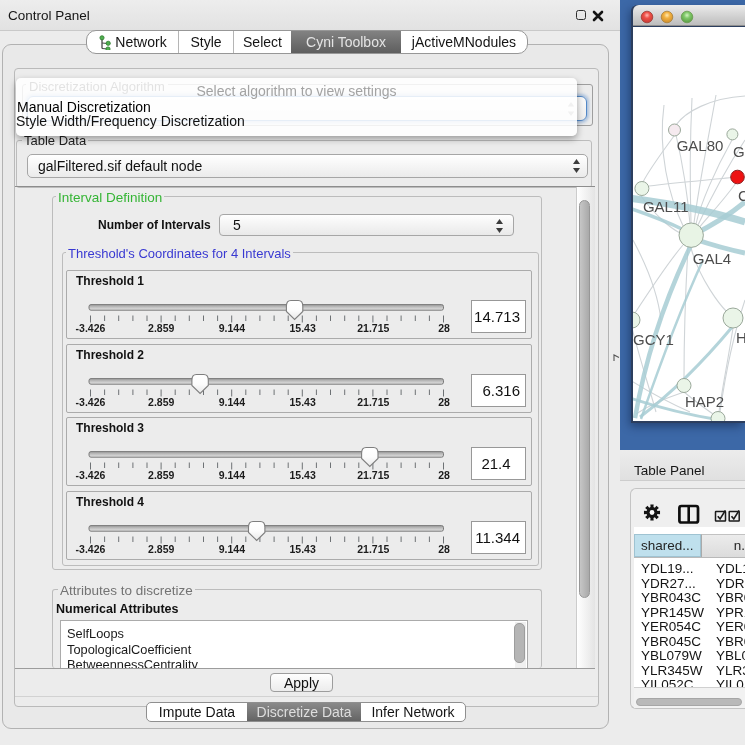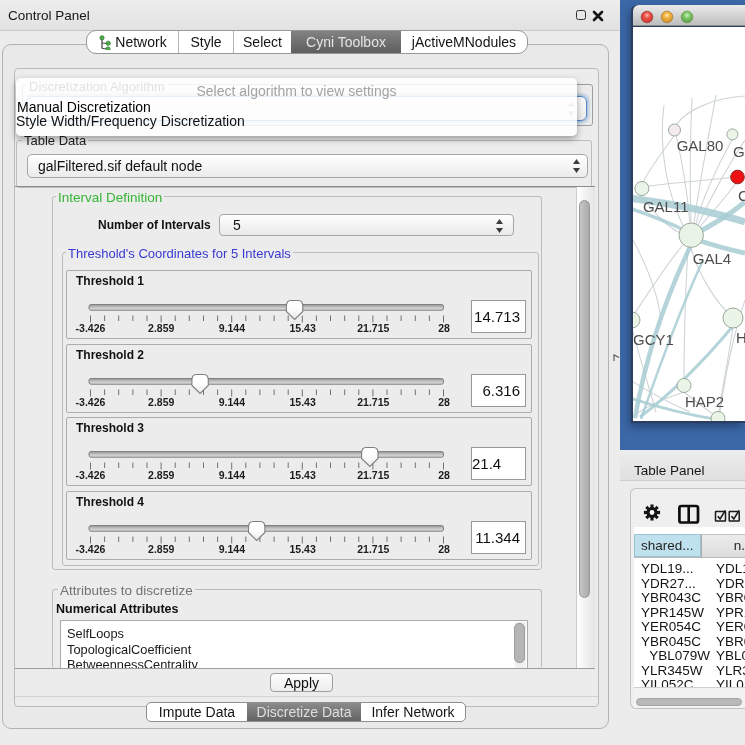--- a/index.html
+++ b/index.html
@@ -57,21 +57,21 @@
 <div class="abs" style="left:579px;top:200px;width:11px;height:398px;background:linear-gradient(90deg,#c6c6c6,#a9a9a9);border:1px solid #979797;border-radius:6px"></div>
 <div class="abs" style="left:52px;top:196px;width:490px;height:374px;border:1px solid #bcbcbc;border-radius:3px"></div>
 <div class="abs" style="left:56px;top:190px;font-size:13.5px;color:#35b535;background:#ececec;padding:0 2px">Interval Definition</div>
 <div class="abs" style="left:98px;top:218px;font-size:12px;font-weight:bold;color:#111">Number of Intervals</div>
 <div class="abs" style="left:219px;top:214px;width:295px;height:22px;background:linear-gradient(#fefefe,#e9e9e9);border:1px solid #a6a6a6;border-radius:4px;font-size:14px;color:#111;line-height:21px;padding-left:13px">5
 <svg style="position:absolute;right:8px;top:3px" width="11" height="16">
       <path d="M5.5 1 L9 6 L2 6 Z" fill="#3c3c3c"></path>
       <path d="M5.5 15 L9 10 L2 10 Z" fill="#3c3c3c"></path>
     </svg></div>
 <div class="abs" style="left:62px;top:252px;width:477px;height:314px;border:1px solid #bcbcbc;border-radius:3px"></div>
-<div class="abs" style="left:66px;top:246px;font-size:13px;color:#3939d2;background:#ececec;padding:0 2px">Threshold's Coordinates for 5 Intervals</div>
+<div class="abs" style="left:66px;top:246px;font-size:13px;color:#3939d2;background:#ececec;padding:0 2px">Threshold's Coordinates for 4 Intervals</div>
 <svg width="0" height="0" style="position:absolute">
     <defs>
 <linearGradient id="thumbg" x1="0" y1="0" x2="0" y2="1">
         <stop offset="0" stop-color="#ffffff"></stop>
         <stop offset="0.5" stop-color="#fcfcfc"></stop>
         <stop offset="1" stop-color="#e8e8e8"></stop>
       </linearGradient>
 <linearGradient id="railg" x1="0" y1="0" x2="0" y2="1">
         <stop offset="0" stop-color="#9c9c9c"></stop>
         <stop offset="0.55" stop-color="#c6c6c6"></stop>
@@ -188,21 +188,21 @@
     <line x1="363.4" y1="19.5" x2="363.4" y2="25" stroke="#6e7275" stroke-width="1"></line>
     <line x1="377.5" y1="19.5" x2="377.5" y2="26.5" stroke="#6e7275" stroke-width="1"></line>
     <text x="24.5" y="36.2" font-size="10.5" font-weight="bold" fill="#1c1c1c" text-anchor="middle">-3.426</text>
     <text x="95.2" y="36.2" font-size="10.5" font-weight="bold" fill="#1c1c1c" text-anchor="middle">2.859</text>
     <text x="165.9" y="36.2" font-size="10.5" font-weight="bold" fill="#1c1c1c" text-anchor="middle">9.144</text>
     <text x="236.6" y="36.2" font-size="10.5" font-weight="bold" fill="#1c1c1c" text-anchor="middle">15.43</text>
     <text x="307.3" y="36.2" font-size="10.5" font-weight="bold" fill="#1c1c1c" text-anchor="middle">21.715</text>
     <text x="378.0" y="36.2" font-size="10.5" font-weight="bold" fill="#1c1c1c" text-anchor="middle">28</text>
     <path d="M 295.6 10.2 Q 295.6 4.5 300.1 4.5 L 307.5 4.5 Q 312.0 4.5 312.0 10.2 L 312.0 15.5 L 303.8 23.5 L 295.6 15.5 Z" fill="url(#thumbg)" stroke="#7e7e7e" stroke-width="1.1"></path>
   </svg>
-<div style="position:absolute;left:471px;top:447px;width:55px;height:33px;background:#fff;border:1px solid #989898;box-sizing:border-box;font-size:15px;color:#111;text-align:left;line-height:31px;padding-right:5px">21.4</div>
+<div style="position:absolute;left:471px;top:447px;width:55px;height:33px;background:#fff;border:1px solid #989898;box-sizing:border-box;font-size:15px;color:#111;text-align:center;line-height:31px;padding-right:5px">21.4</div>
 <div style="position:absolute;left:66px;top:490.5px;width:466px;height:69px;border:1px solid #ababab;border-radius:2px;box-sizing:border-box"></div>
 <div style="position:absolute;left:76px;top:494.5px;font-size:12px;font-weight:bold;color:#111">Threshold 4</div>
 <svg style="position:absolute;left:66px;top:516.5px" width="467" height="42">
     <rect x="23" y="8.6" width="354.5" height="5.6" rx="2" fill="url(#railg)" stroke="#7a7a7a" stroke-width="1"></rect>
     <line x1="24.5" y1="19.5" x2="24.5" y2="26.5" stroke="#6e7275" stroke-width="1"></line>
     <line x1="38.6" y1="19.5" x2="38.6" y2="25" stroke="#6e7275" stroke-width="1"></line>
     <line x1="52.7" y1="19.5" x2="52.7" y2="25" stroke="#6e7275" stroke-width="1"></line>
     <line x1="66.9" y1="19.5" x2="66.9" y2="25" stroke="#6e7275" stroke-width="1"></line>
     <line x1="81.0" y1="19.5" x2="81.0" y2="25" stroke="#6e7275" stroke-width="1"></line>
     <line x1="95.1" y1="19.5" x2="95.1" y2="26.5" stroke="#6e7275" stroke-width="1"></line>
@@ -359,20 +359,20 @@
     <div style="position:absolute;left:0;top:17.8px;width:76px;text-align:left;padding-left:7px;box-sizing:border-box;font-size:13.5px;color:#141414">YDR27...</div>
     <div style="position:absolute;left:82px;top:17.8px;width:29px;overflow:hidden;font-size:13.5px;color:#141414">YDR2</div>
     <div style="position:absolute;left:0;top:32.3px;width:76px;text-align:left;padding-left:7px;box-sizing:border-box;font-size:13.5px;color:#141414">YBR043C</div>
     <div style="position:absolute;left:82px;top:32.3px;width:29px;overflow:hidden;font-size:13.5px;color:#141414">YBR0</div>
     <div style="position:absolute;left:0;top:46.8px;width:76px;text-align:left;padding-left:7px;box-sizing:border-box;font-size:13.5px;color:#141414">YPR145W</div>
     <div style="position:absolute;left:82px;top:46.8px;width:29px;overflow:hidden;font-size:13.5px;color:#141414">YPR1</div>
     <div style="position:absolute;left:0;top:61.3px;width:76px;text-align:left;padding-left:7px;box-sizing:border-box;font-size:13.5px;color:#141414">YER054C</div>
     <div style="position:absolute;left:82px;top:61.3px;width:29px;overflow:hidden;font-size:13.5px;color:#141414">YER0</div>
     <div style="position:absolute;left:0;top:75.8px;width:76px;text-align:left;padding-left:7px;box-sizing:border-box;font-size:13.5px;color:#141414">YBR045C</div>
     <div style="position:absolute;left:82px;top:75.8px;width:29px;overflow:hidden;font-size:13.5px;color:#141414">YBR0</div>
-    <div style="position:absolute;left:0;top:90.3px;width:76px;text-align:right;padding-left:7px;box-sizing:border-box;font-size:13.5px;color:#141414">YBL079W</div>
+    <div style="position:absolute;left:0;top:90.3px;width:76px;text-align:left;padding-left:7px;box-sizing:border-box;font-size:13.5px;color:#141414">YBL079W</div>
     <div style="position:absolute;left:82px;top:90.3px;width:29px;overflow:hidden;font-size:13.5px;color:#141414">YBL0</div>
     <div style="position:absolute;left:0;top:104.8px;width:76px;text-align:left;padding-left:7px;box-sizing:border-box;font-size:13.5px;color:#141414">YLR345W</div>
     <div style="position:absolute;left:82px;top:104.8px;width:29px;overflow:hidden;font-size:13.5px;color:#141414">YLR3</div>
     <div style="position:absolute;left:0;top:119.3px;width:76px;text-align:left;padding-left:7px;box-sizing:border-box;font-size:13.5px;color:#141414">YIL052C</div>
     <div style="position:absolute;left:82px;top:119.3px;width:29px;overflow:hidden;font-size:13.5px;color:#141414">YIL0</div>
   </div>
 <div class="abs" style="left:634px;top:687px;width:111px;height:21px;background:#f2f2f2;border-top:1px solid #d0d0d0"></div>
 <div class="abs" style="left:636px;top:697.5px;width:106px;height:8.5px;background:#b9b9b9;border:1px solid #a6a6a6;border-radius:5px"></div>
 </body></html>

